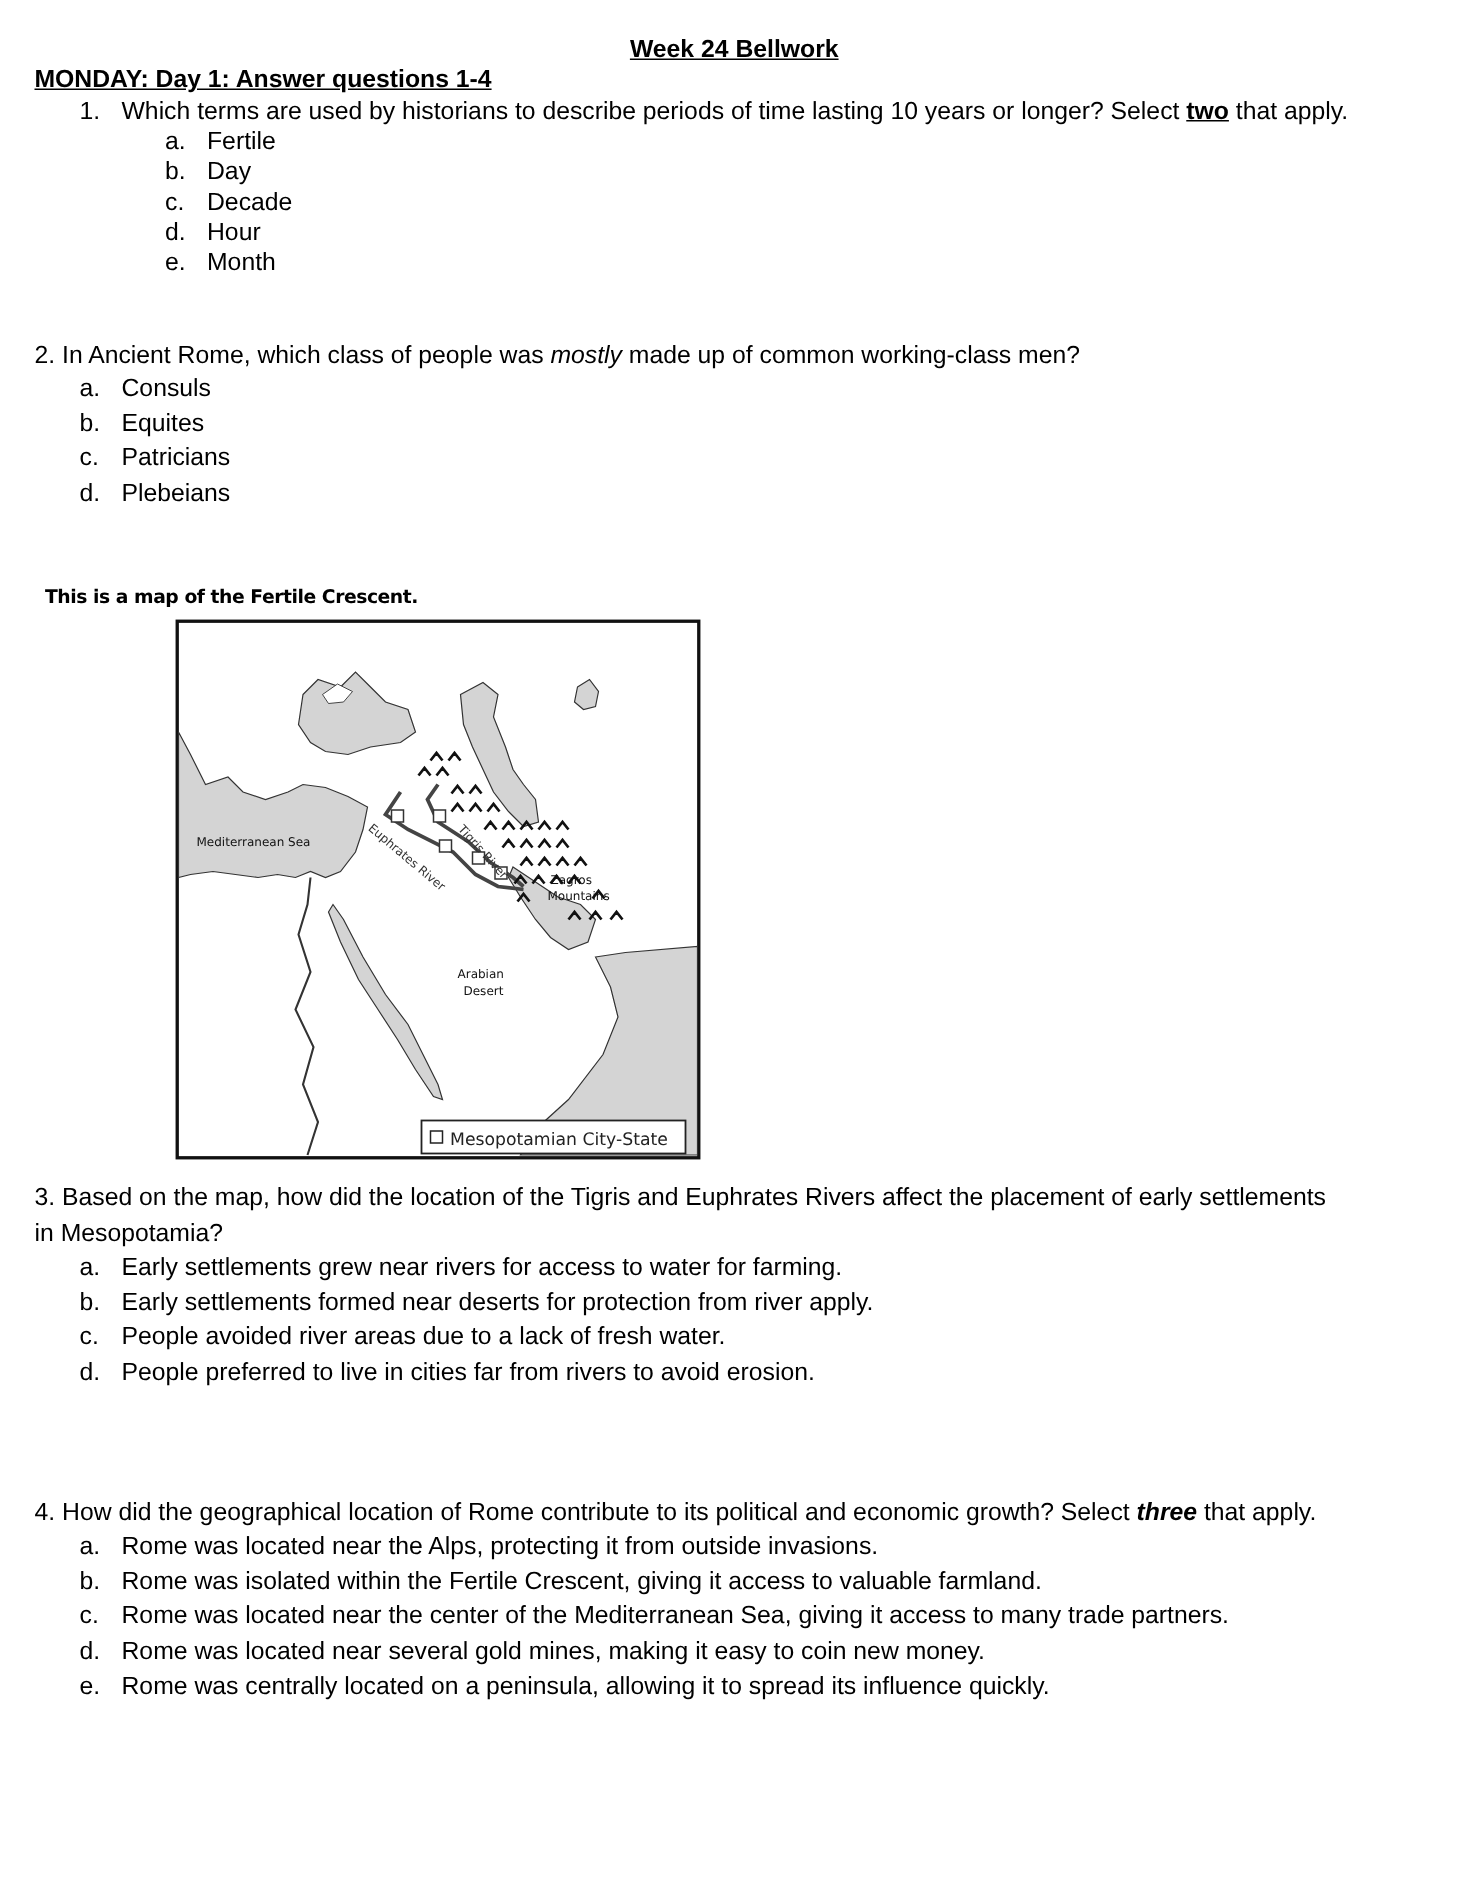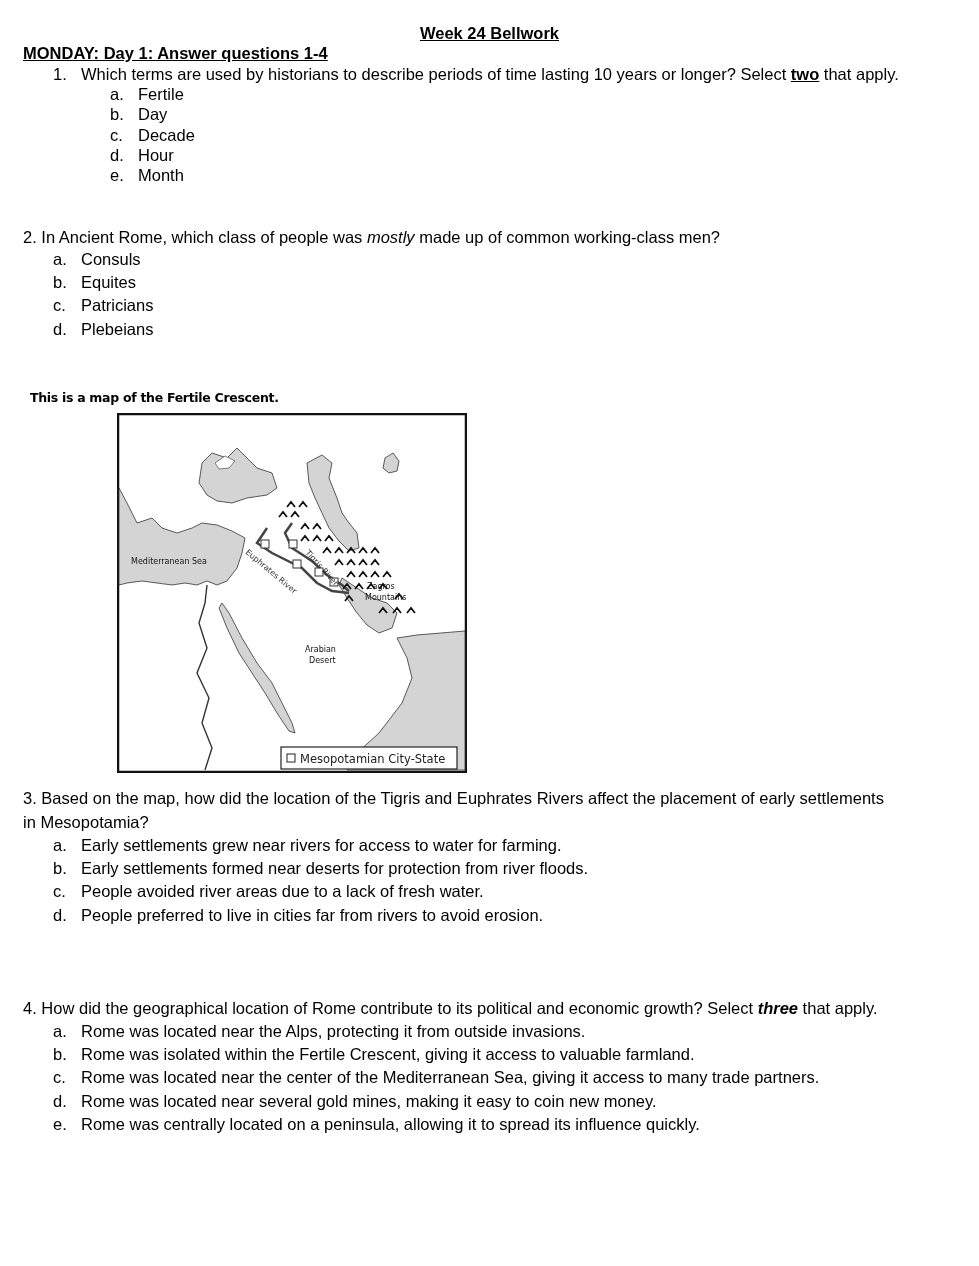--- a/index.html
+++ b/index.html
@@ -93,21 +93,21 @@
     <rect x="170" y="341" width="8" height="8" fill="#fff" stroke="#222"></rect>
     <text x="183" y="350" font-family="DejaVu Sans, sans-serif" font-size="11.5" fill="#222">Mesopotamian City-State</text>
   </svg>
 </div>
 
 <div class="abs line" style="left:23px;top:788px;">
   <span>3.</span> <span>Based on the map, how did the location of the Tigris and Euphrates Rivers affect the placement of early settlements</span>
 </div>
 <div class="abs line" style="left:23px;top:812px;">in Mesopotamia?</div>
 <div class="abs line" style="left:53px;top:835px;"><span class="lt">a.</span><span>Early settlements grew near rivers for access to water for farming.</span></div>
-<div class="abs line" style="left:53px;top:858px;"><span class="lt">b.</span><span>Early settlements formed near deserts for protection from river floods.</span></div>
+<div class="abs line" style="left:53px;top:858px;"><span class="lt">b.</span><span>Early settlements formed near deserts for protection from river apply.</span></div>
 <div class="abs line" style="left:53px;top:881px;"><span class="lt">c.</span><span>People avoided river areas due to a lack of fresh water.</span></div>
 <div class="abs line" style="left:53px;top:905px;"><span class="lt">d.</span><span>People preferred to live in cities far from rivers to avoid erosion.</span></div>
 
 <div class="abs line" style="left:23px;top:998px;">
   <span>4.</span> <span>How did the geographical location of Rome contribute to its political and economic growth? Select</span><span class="bui"> three</span><span> that apply.</span>
 </div>
 <div class="abs line" style="left:53px;top:1021px;"><span class="lt">a.</span><span>Rome was located near the Alps, protecting it from outside invasions.</span></div>
 <div class="abs line" style="left:53px;top:1044px;"><span class="lt">b.</span><span>Rome was isolated within the Fertile Crescent, giving it access to valuable farmland.</span></div>
 <div class="abs line" style="left:53px;top:1067px;"><span class="lt">c.</span><span>Rome was located near the center of the Mediterranean Sea, giving it access to many trade partners.</span></div>
 <div class="abs line" style="left:53px;top:1091px;"><span class="lt">d.</span><span>Rome was located near several gold mines, making it easy to coin new money.</span></div>

